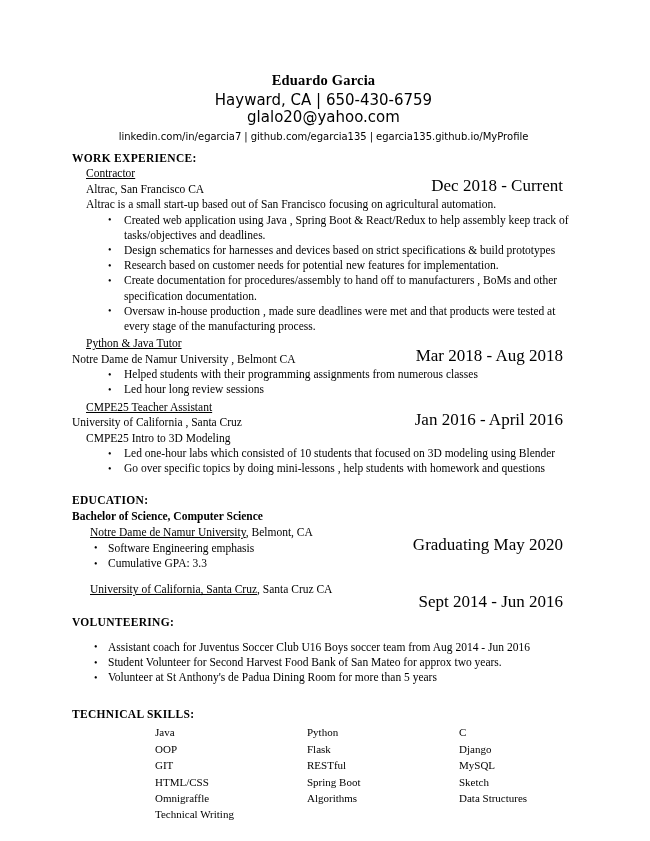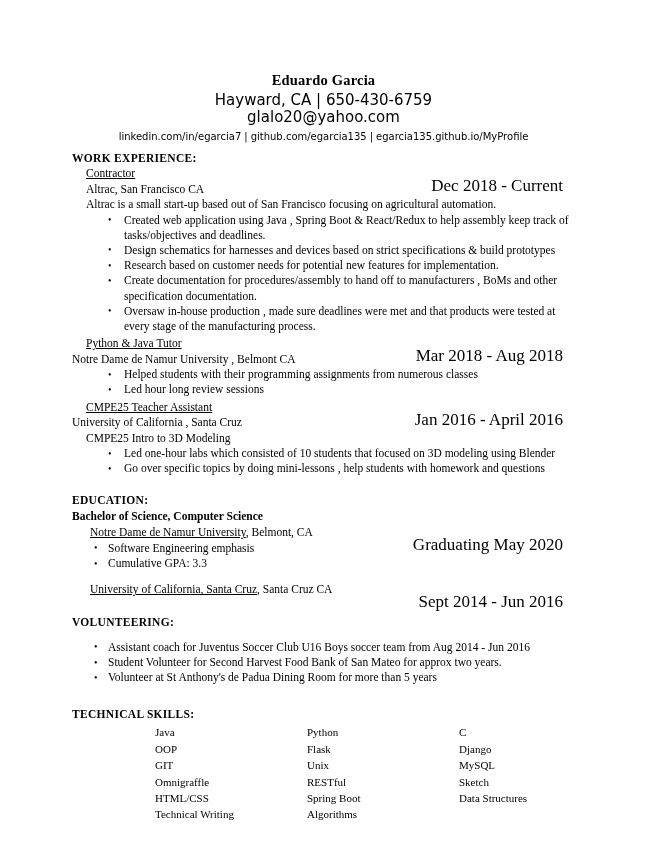--- a/index.html
+++ b/index.html
@@ -212,28 +212,27 @@
 
   <div class="gap-lg"></div>
   <div style="height:5px"></div>
 
   <div class="sec-head" style="margin-top:0">TECHNICAL SKILLS:</div>
   <div class="skills">
     <div class="skills-col">
       <div class="skill">Java</div>
       <div class="skill">OOP</div>
       <div class="skill">GIT</div>
+      <div class="skill">HTML/CSS</div>
       <div class="skill">Omnigraffle</div>
-      <div class="skill">HTML/CSS</div>
       <div class="skill">Technical Writing</div>
     </div>
     <div class="skills-col">
       <div class="skill">Python</div>
       <div class="skill">Flask</div>
-      <div class="skill">Unix</div>
       <div class="skill">RESTful</div>
       <div class="skill">Spring Boot</div>
       <div class="skill">Algorithms</div>
     </div>
     <div class="skills-col">
       <div class="skill">C</div>
       <div class="skill">Django</div>
       <div class="skill">MySQL</div>
       <div class="skill">Sketch</div>
       <div class="skill">Data Structures</div>

